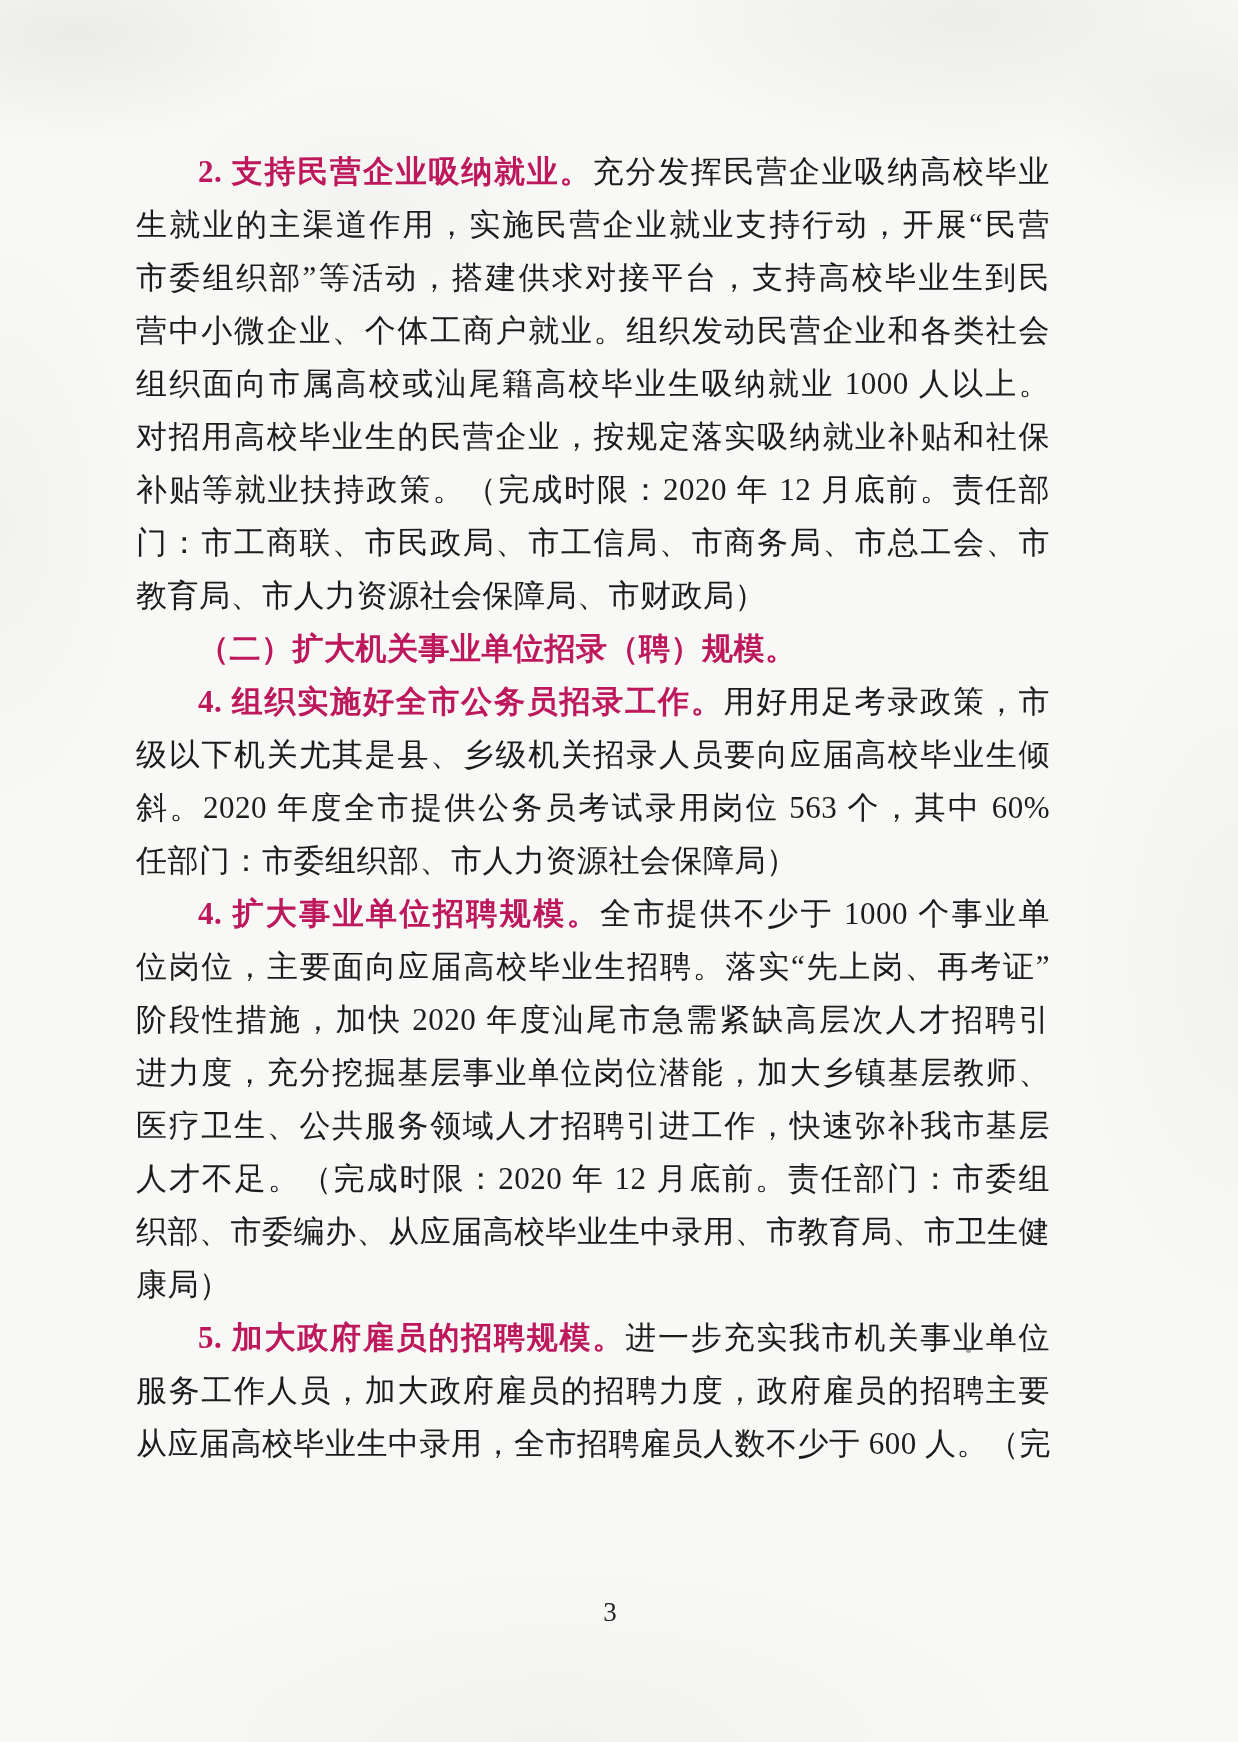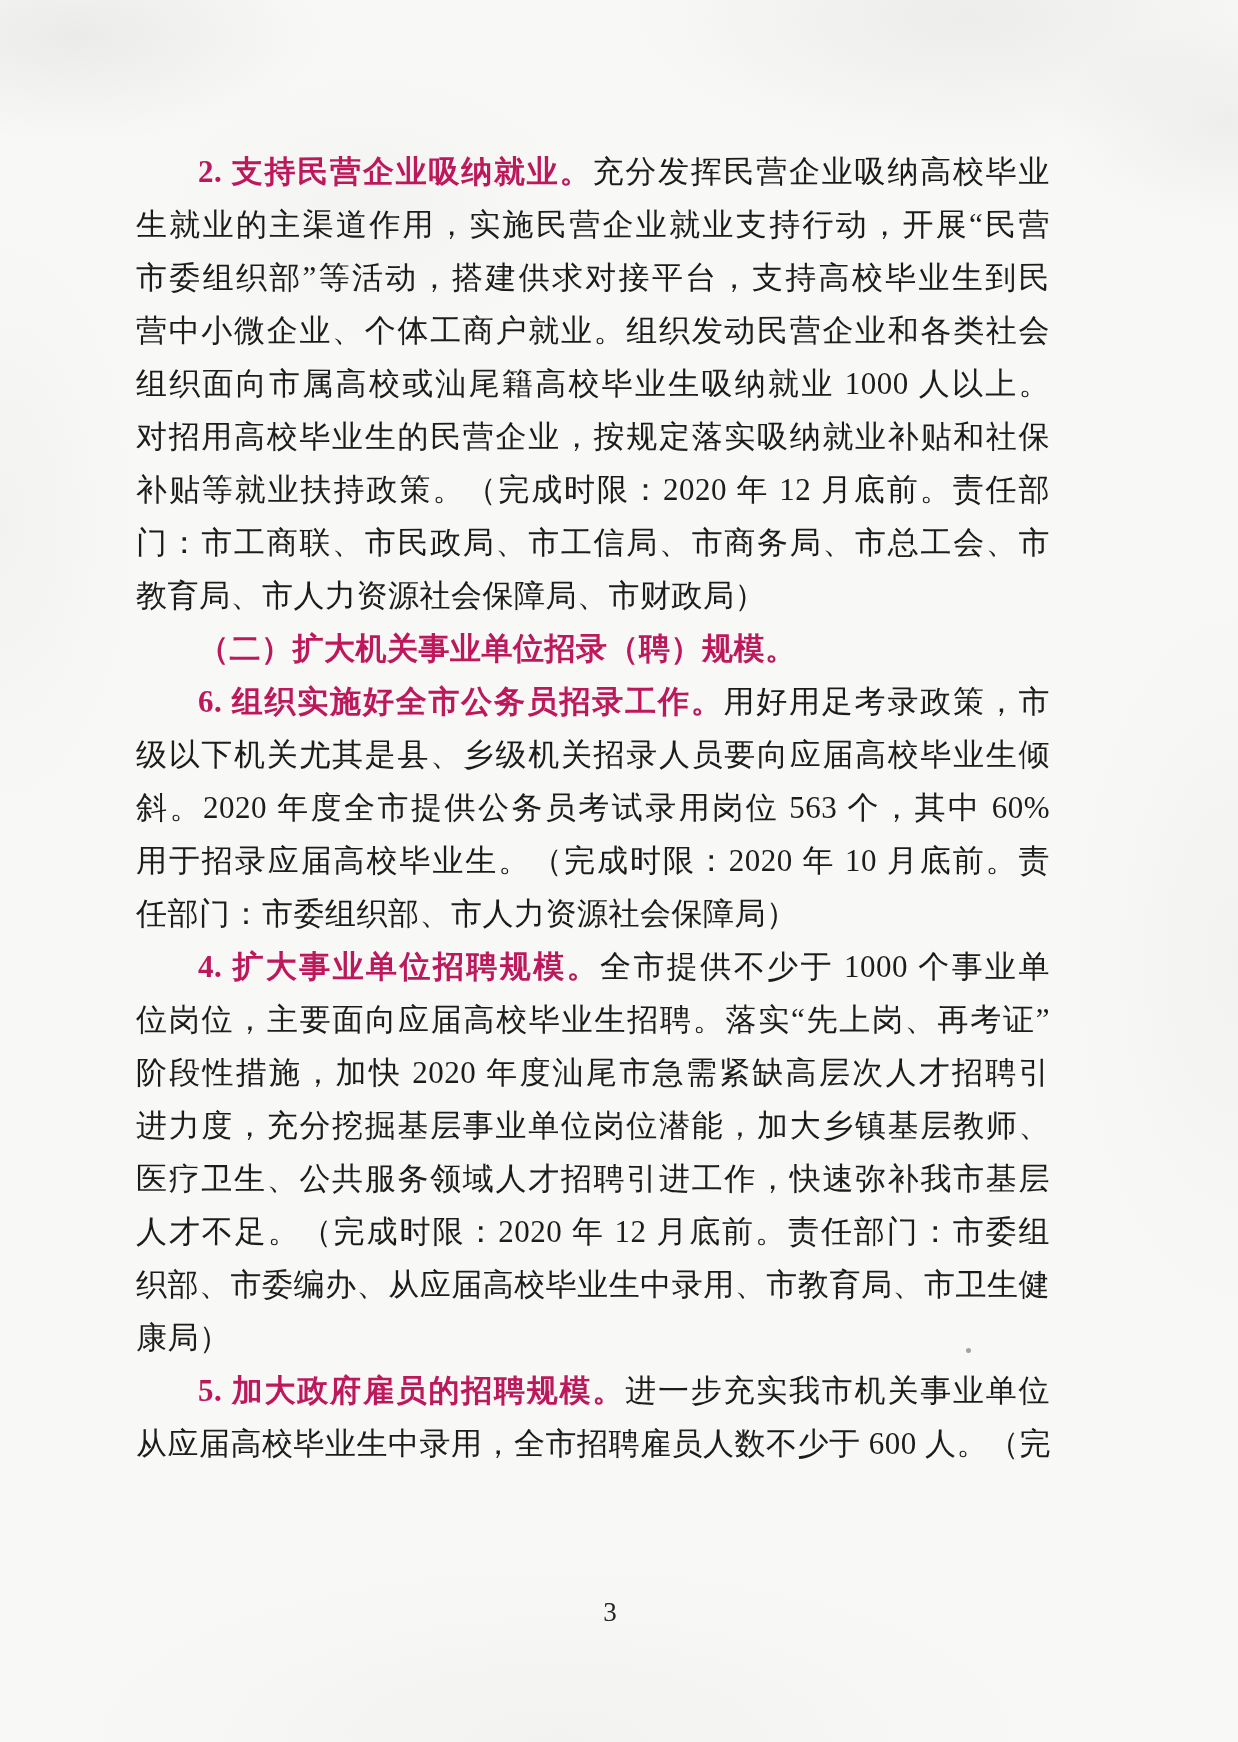--- a/index.html
+++ b/index.html
@@ -73,31 +73,31 @@
       <div class="line indent"><span class="seg bold">2. 支持民营企业吸纳就业。</span><span class="seg">充分发挥民营企业吸纳高校毕业</span></div>
       <div class="line"><span class="seg">生就业的主渠道作用，实施民营企业就业支持行动，开展“民营</span></div>
       <div class="line"><span class="seg">市委组织部”等活动，搭建供求对接平台，支持高校毕业生到民</span></div>
       <div class="line"><span class="seg">营中小微企业、个体工商户就业。组织发动民营企业和各类社会</span></div>
       <div class="line"><span class="seg">组织面向市属高校或汕尾籍高校毕业生吸纳就业 1000 人以上。</span></div>
       <div class="line"><span class="seg">对招用高校毕业生的民营企业，按规定落实吸纳就业补贴和社保</span></div>
       <div class="line"><span class="seg">补贴等就业扶持政策。（完成时限：2020 年 12 月底前。责任部</span></div>
       <div class="line"><span class="seg">门：市工商联、市民政局、市工信局、市商务局、市总工会、市</span></div>
       <div class="line end"><span class="seg">教育局、市人力资源社会保障局、市财政局）</span></div>
       <div class="line indent end"><span class="seg bold">（二）扩大机关事业单位招录（聘）规模。</span></div>
-      <div class="line indent"><span class="seg bold">6. 组织实施好全市公务员招录工作。</span><span class="seg">用好用足考录政策，市</span></div>
+      <div class="line indent"><span class="seg bold">4. 组织实施好全市公务员招录工作。</span><span class="seg">用好用足考录政策，市</span></div>
       <div class="line"><span class="seg">级以下机关尤其是县、乡级机关招录人员要向应届高校毕业生倾</span></div>
       <div class="line"><span class="seg">斜。2020 年度全市提供公务员考试录用岗位 563 个，其中 60%</span></div>
-      <div class="line"><span class="seg">用于招录应届高校毕业生。（完成时限：2020 年 10 月底前。责</span></div>
       <div class="line end"><span class="seg">任部门：市委组织部、市人力资源社会保障局）</span></div>
       <div class="line indent"><span class="seg bold">4. 扩大事业单位招聘规模。</span><span class="seg">全市提供不少于 1000 个事业单</span></div>
       <div class="line"><span class="seg">位岗位，主要面向应届高校毕业生招聘。落实“先上岗、再考证”</span></div>
       <div class="line"><span class="seg">阶段性措施，加快 2020 年度汕尾市急需紧缺高层次人才招聘引</span></div>
       <div class="line"><span class="seg">进力度，充分挖掘基层事业单位岗位潜能，加大乡镇基层教师、</span></div>
       <div class="line"><span class="seg">医疗卫生、公共服务领域人才招聘引进工作，快速弥补我市基层</span></div>
       <div class="line"><span class="seg">人才不足。（完成时限：2020 年 12 月底前。责任部门：市委组</span></div>
       <div class="line"><span class="seg">织部、市委编办、从应届高校毕业生中录用、市教育局、市卫生健</span></div>
       <div class="line end"><span class="seg">康局）</span></div>
       <div class="line indent"><span class="seg bold">5. 加大政府雇员的招聘规模。</span><span class="seg">进一步充实我市机关事业单位</span></div>
+      <div class="line"><span class="seg">服务工作人员，加大政府雇员的招聘力度，政府雇员的招聘主要</span></div>
       <div class="line"><span class="seg">从应届高校毕业生中录用，全市招聘雇员人数不少于 600 人。（完</span></div>
     </div>
   <div class="stray-mark"></div>
   <div class="page-number">3</div>
 </div>
 
 </body></html>

